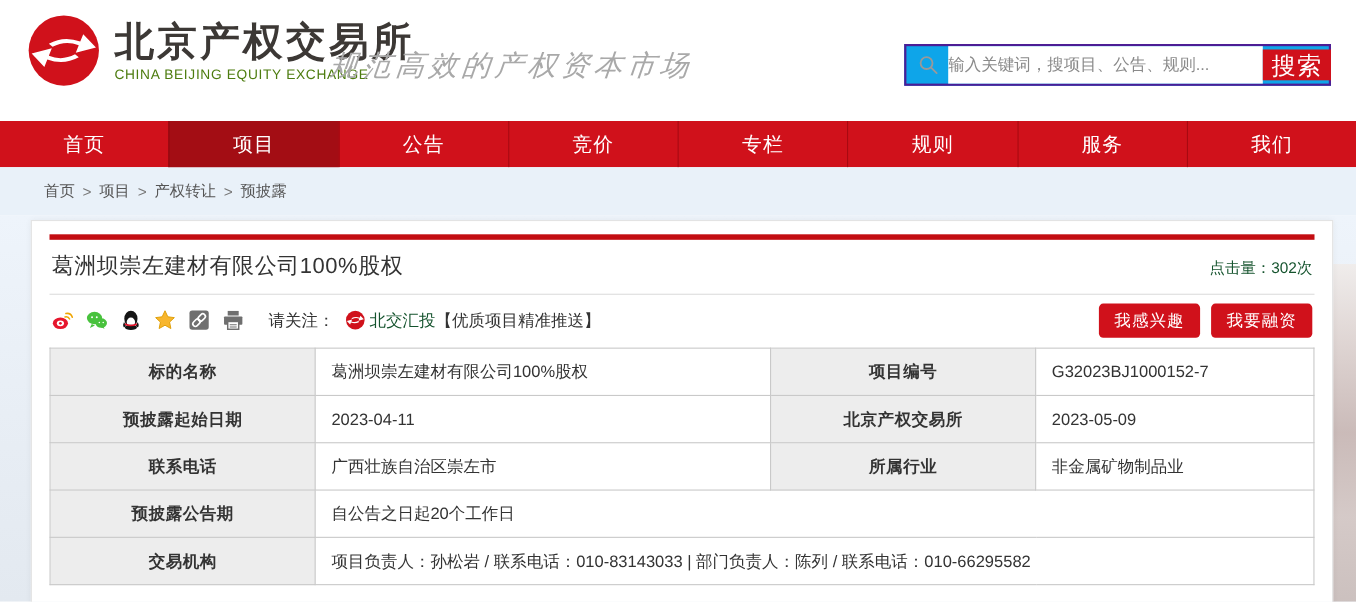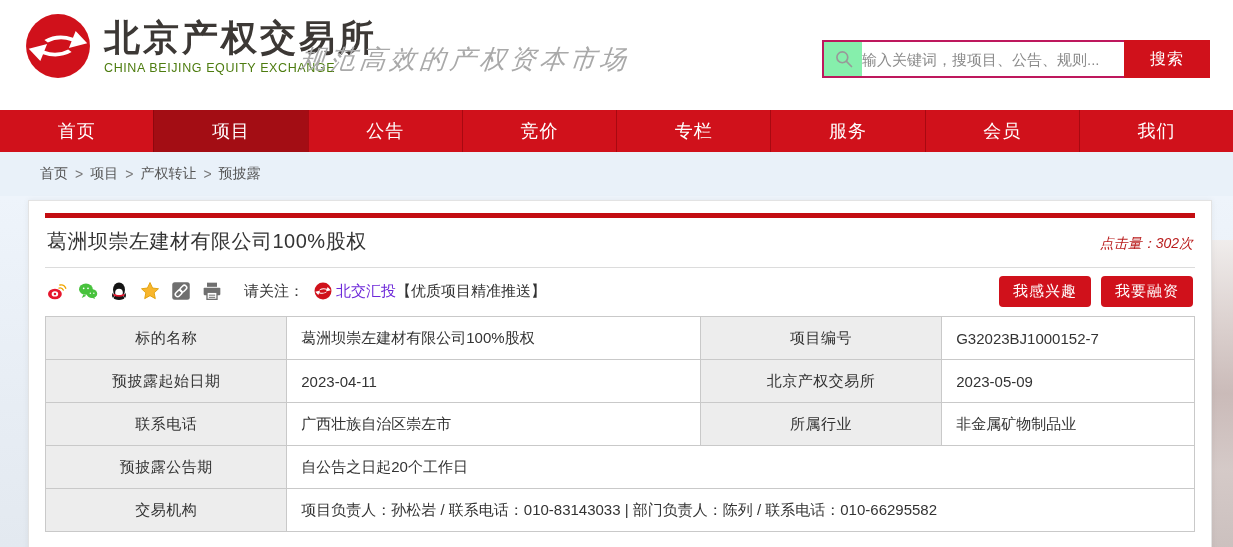--- a/index.html
+++ b/index.html
@@ -17,31 +17,31 @@
   .brand-cn { font-size:36px; font-weight:bold; color:#3c3835; letter-spacing:3px; line-height:1.15; }
   .brand-en { font-size:12.5px; color:#4d7c0f; letter-spacing:0.6px; margin-top:3px; }
   .slogan {
     position:absolute; left:300px; top:42px;
     font-family:"DejaVu Serif","Liberation Serif",serif;
     font-style:italic; font-size:26px; color:#a9a9a9; letter-spacing:4px;
     transform:skewX(-6deg);
   }
   .search-box {
     position:absolute; right:23px; top:40px; width:388px; height:38px;
-    border:2px solid #be185d; display:flex; align-items:center; background:#86efac;
+    border:2px solid #4c1d95; display:flex; align-items:center; background:#0ea5e9;
   }
   .search-icon { width:20px; height:20px; margin:0 8px 0 10px; flex:0 0 auto; }
   .search-input {
     flex:1; border:none; outline:none; font-size:15px; color:#333; height:100%;
     font-family:"Liberation Sans","DejaVu Sans",sans-serif; min-width:0;
   }
   .search-input::placeholder { color:#8a8a8a; }
   .search-btn {
-    flex:0 0 auto; height:38px; margin:-2px -2px -2px 0; padding:0 26px;
-    background:#d0111b; color:#fff; font-size:16px; border:none; cursor:pointer;
+    flex:0 0 auto; height:28px; margin:-2px -2px -2px 0; padding:0 8px;
+    background:#d0111b; color:#fff; font-size:22px; border:none; cursor:pointer;
     font-family:inherit; letter-spacing:1px;
   }
 
   
   .nav { height:42px; background:#d0111b; display:flex; }
   .nav-item {
     flex:1; display:flex; align-items:center; justify-content:center;
     color:#fff; font-size:18px; cursor:pointer; position:relative; letter-spacing:1px;
   }
   .nav-item + .nav-item { border-left:1px solid rgba(120,0,6,0.45); }
@@ -71,40 +71,40 @@
     position:absolute; left:28px; top:200px; width:1184px; height:360px; z-index:2;
     background:#fff; border:1px solid #e3e3e3; box-shadow:0 0 6px rgba(0,0,0,0.06);
     padding:12px 16px 0 16px;
   }
   .accent-bar { height:5px; background:#c30d12; }
   .title-row {
     display:flex; justify-content:space-between; align-items:flex-end;
     padding:10px 2px 12px 2px; border-bottom:1px solid #dcdcdc;
   }
   .page-title { font-size:20px; color:#333; letter-spacing:0.5px; }
-  .hits { font-size:14px; color:#b91c1c; padding-bottom:2px;font-style:italic; }
+  .hits { font-size:14px; color:#14532d; padding-bottom:2px; }
 
   
   .actions-row { display:flex; align-items:center; height:46px; padding:0 2px; }
   .share-icons { display:flex; align-items:center; gap:11px; }
   .share-icons svg { width:20px; height:20px; cursor:pointer; display:block; }
   .follow { display:flex; align-items:center; margin-left:22px; font-size:15px; color:#333; }
   .mini-logo { width:18px; height:18px; margin:0 4px 0 10px; }
-  .follow-account { color:#6d28d9; cursor:pointer; }
+  .follow-account { color:#14532d; cursor:pointer; }
   .action-buttons { margin-left:auto; display:flex; gap:10px; }
   .red-btn {
     background:#d0111b; color:#fff; font-size:15px; border:none; border-radius:4px;
     padding:6px 14px; cursor:pointer; font-family:Liberation Serif, serif; letter-spacing:1px;
   }
 
   
   .info-table { width:100%; border-collapse:collapse; margin-top:2px; }
   .info-table td { border:1px solid #c9c9c9; height:43px; font-size:15px; color:#333; }
   .info-table td.lbl {
-    background:#ededed; font-weight:normal; text-align:center; letter-spacing:0.5px;
+    background:#ededed; font-weight:bold; text-align:center; letter-spacing:0.5px;
   }
   .info-table td.val { padding:0 14px; background:#fff; }
 </style>
 </head>
 <body>
 
 <div class="header">
   <div class="brand">
     <svg class="logo" viewBox="0 0 100 100">
       <circle cx="50" cy="50" r="47" fill="#d0111b"></circle>
@@ -129,22 +129,22 @@
     <button class="search-btn">搜索</button>
   </div>
 </div>
 
 <div class="nav">
   <div class="nav-item">首页</div>
   <div class="nav-item active">项目</div>
   <div class="nav-item">公告</div>
   <div class="nav-item">竞价</div>
   <div class="nav-item">专栏</div>
+  <div class="nav-item">规则</div>
   <div class="nav-item">服务</div>
-  <div class="nav-item">会员</div>
   <div class="nav-item">我们</div>
 </div>
 
 <div class="breadcrumb-bar">
   <span class="crumb">首页</span>
   <span class="crumb-sep">&gt;</span>
   <span class="crumb">项目</span>
   <span class="crumb-sep">&gt;</span>
   <span class="crumb">产权转让</span>
   <span class="crumb-sep">&gt;</span>

